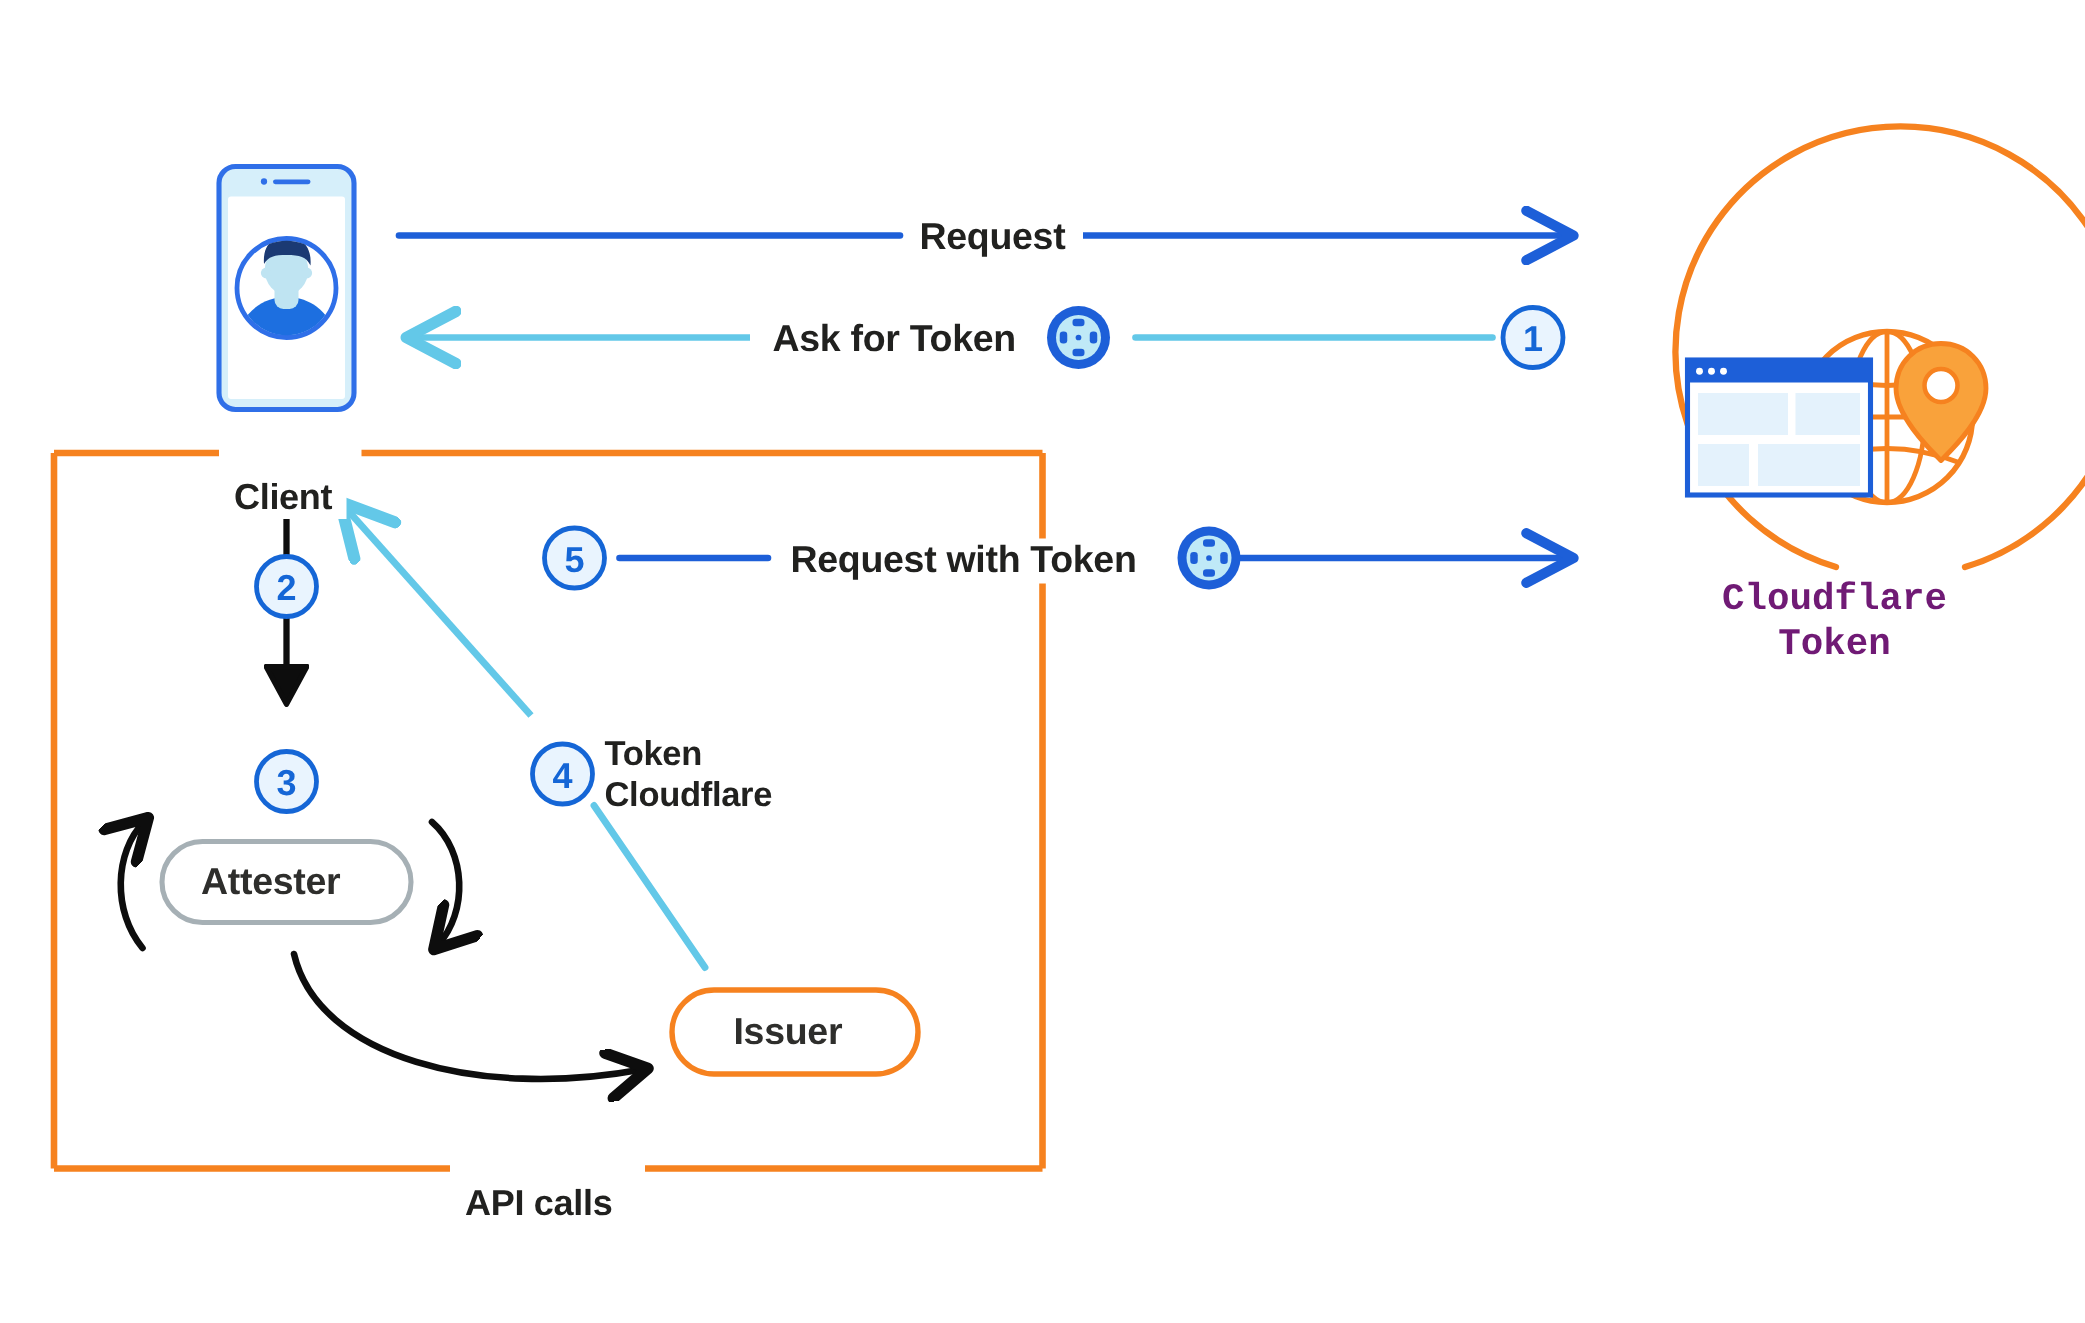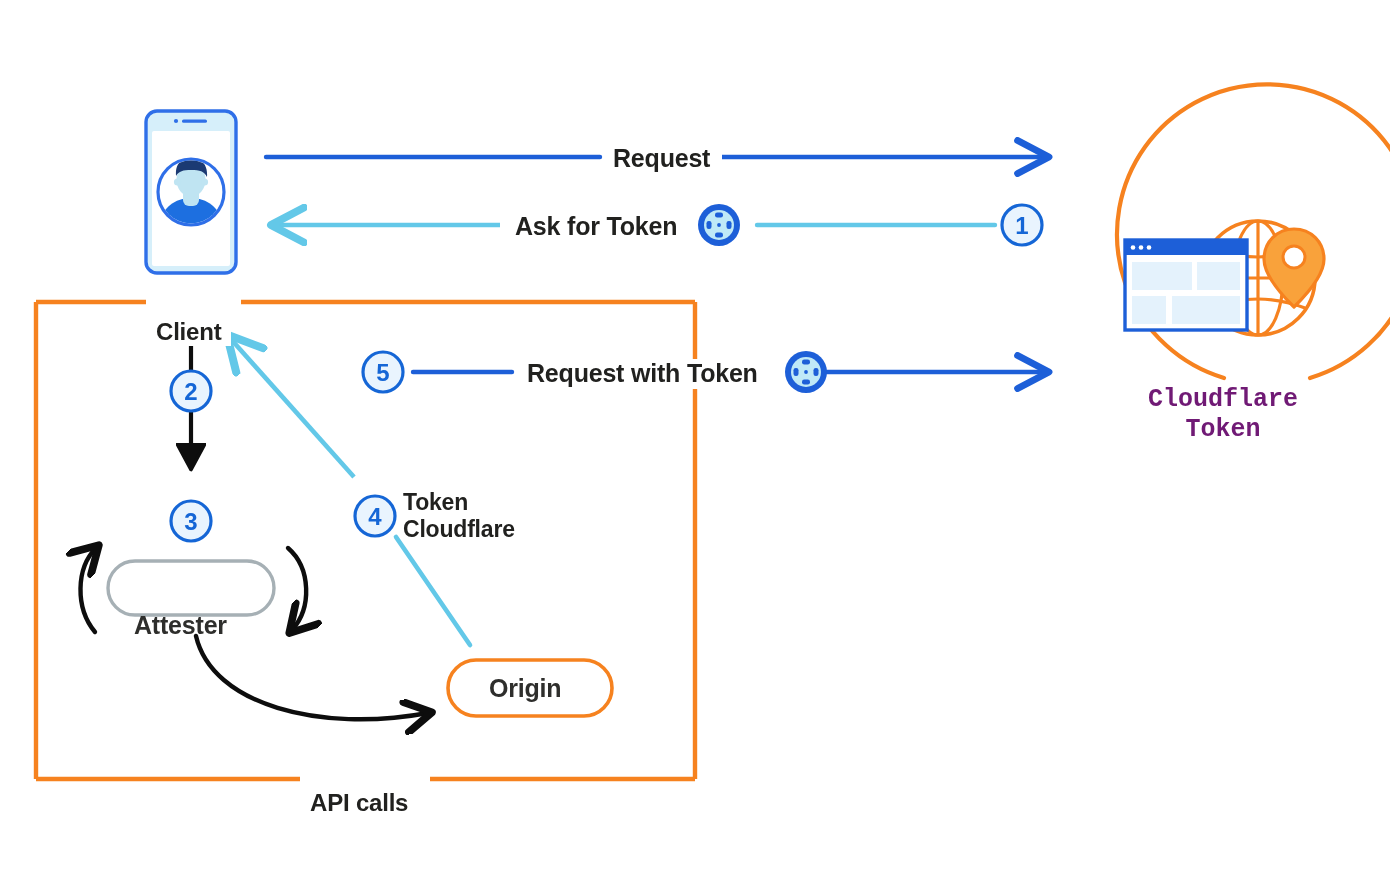--- a/index.html
+++ b/index.html
@@ -262,20 +262,20 @@
 
   <div class="lbl lbl-flow" style="left:506px; top:212px;">Ask for Token</div>
 
   <div class="lbl lbl-node" style="left:146px; top:290px;">Client</div>
 
   <div class="lbl lbl-node" style="left:300px; top:761px;">API calls</div>
 
   <div class="lbl lbl-tokengen" style="left:400px; top:489px; background:transparent;">Token</div>
   <div class="lbl lbl-tokengen" style="left:400px; top:516px; background:transparent;">Cloudflare</div>
 
-  <div class="lbl-pill" style="left:134px; top:574px;margin-top:37px;">Attester</div>
-
-  <div class="lbl-pill" style="left:489px; top:674px;">Origin</div>
+  <div class="lbl-pill" style="left:134px; top:574px;">Attester</div>
+
+  <div class="lbl-pill" style="left:489px; top:674px;">Issuer</div>
 
   <div class="lbl lbl-origin" style="left:1142px; top:385px; width:150px; background:transparent;">Cloudflare</div>
   <div class="lbl lbl-origin" style="left:1142px; top:415px; width:150px; background:transparent;">Token</div>
 
 </div>
 
 </body></html>

